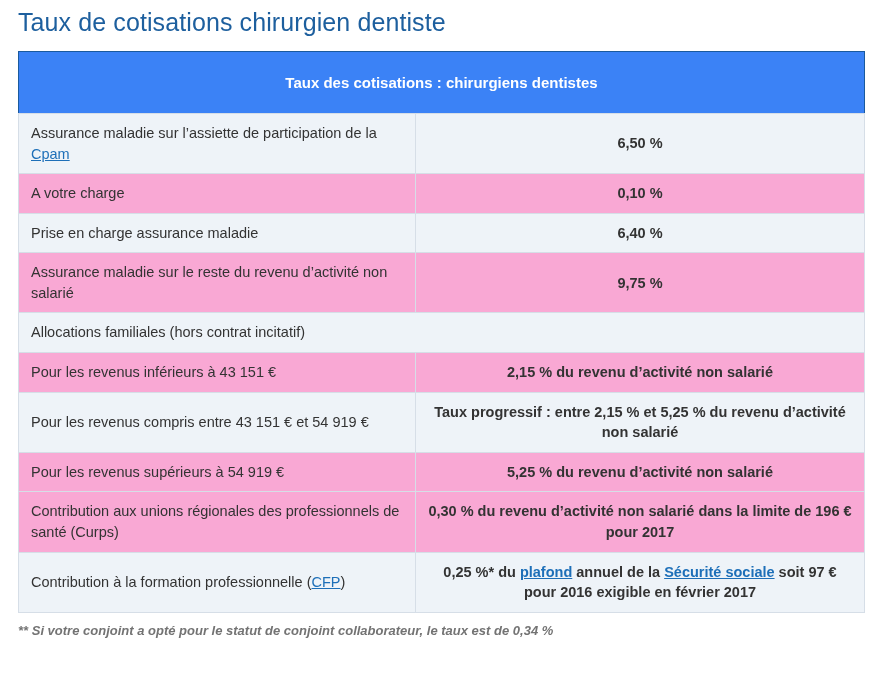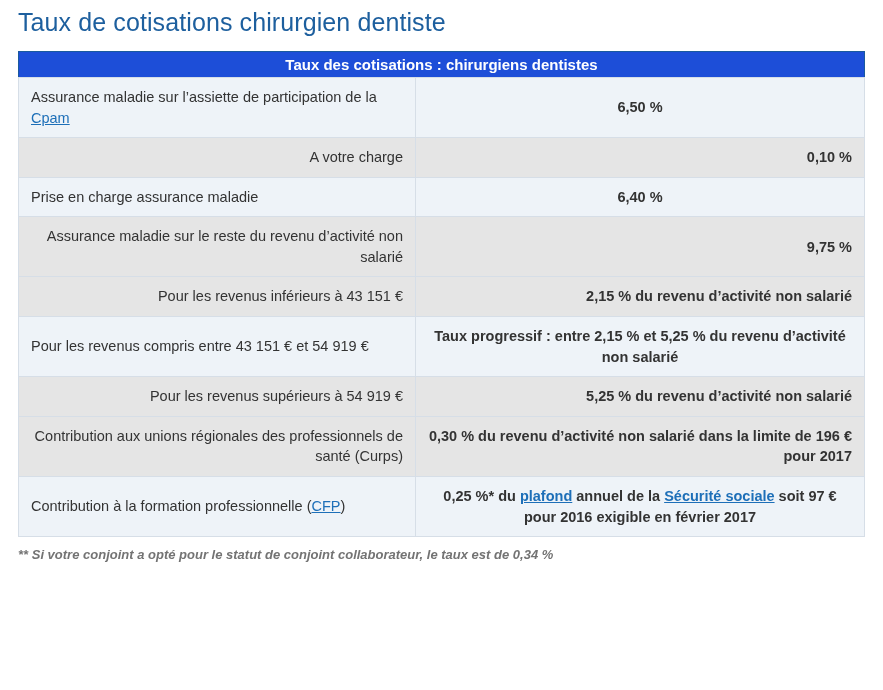--- a/index.html
+++ b/index.html
@@ -29,25 +29,25 @@
   }
   table.rates {
     width: 847px;
     border-collapse: collapse;
     table-layout: fixed;
     border: 1px solid #c8d4e0;
     font-size: 14.5px;
   }
   table.rates caption {
     caption-side: top;
-    background: #1d4ed8;
+    background: #3b82f6;
     color: #ffffff;
     font-weight: bold;
     font-size: 15px;
-    padding: 4px 6px;
+    padding: 22px 6px;
     text-align: center;
     border: 1px solid #1a5a9e;
     border-bottom: none;
     box-sizing: border-box;
   }
   table.rates td {
     border: 1px solid #d6dee7;
     padding: 9px 12px;
     vertical-align: middle;
     line-height: 1.42;
@@ -61,22 +61,21 @@
     text-align: center;
     font-weight: bold;
   }
   td.full {
     text-align: left;
   }
   tr.alt td {
     background: #eef3f8;
   }
   tr.plain td {
-    background: #e5e5e5;
-    text-align: right;
+    background: #f9a8d4;
   }
   a.lnk {
     color: #1d6fb8;
     text-decoration: underline;
   }
   .footnote {
     margin-top: 10px;
     font-size: 13px;
     font-style: italic;
     font-weight: bold;
@@ -102,20 +101,23 @@
         <td class="value">0,10 %</td>
       </tr>
       <tr class="alt">
         <td class="label">Prise en charge assurance maladie</td>
         <td class="value">6,40 %</td>
       </tr>
       <tr class="plain">
         <td class="label">Assurance maladie sur le reste du revenu d’activité non salarié</td>
         <td class="value">9,75 %</td>
       </tr>
+      <tr class="alt">
+        <td class="full" colspan="2">Allocations familiales (hors contrat incitatif)</td>
+      </tr>
       <tr class="plain">
         <td class="label">Pour les revenus inférieurs à 43 151 €</td>
         <td class="value">2,15 % du revenu d’activité non salarié</td>
       </tr>
       <tr class="alt">
         <td class="label">Pour les revenus compris entre 43 151 € et 54 919 €</td>
         <td class="value">Taux progressif : entre 2,15 % et 5,25 % du revenu d’activité non salarié</td>
       </tr>
       <tr class="plain">
         <td class="label">Pour les revenus supérieurs à 54 919 €</td>

